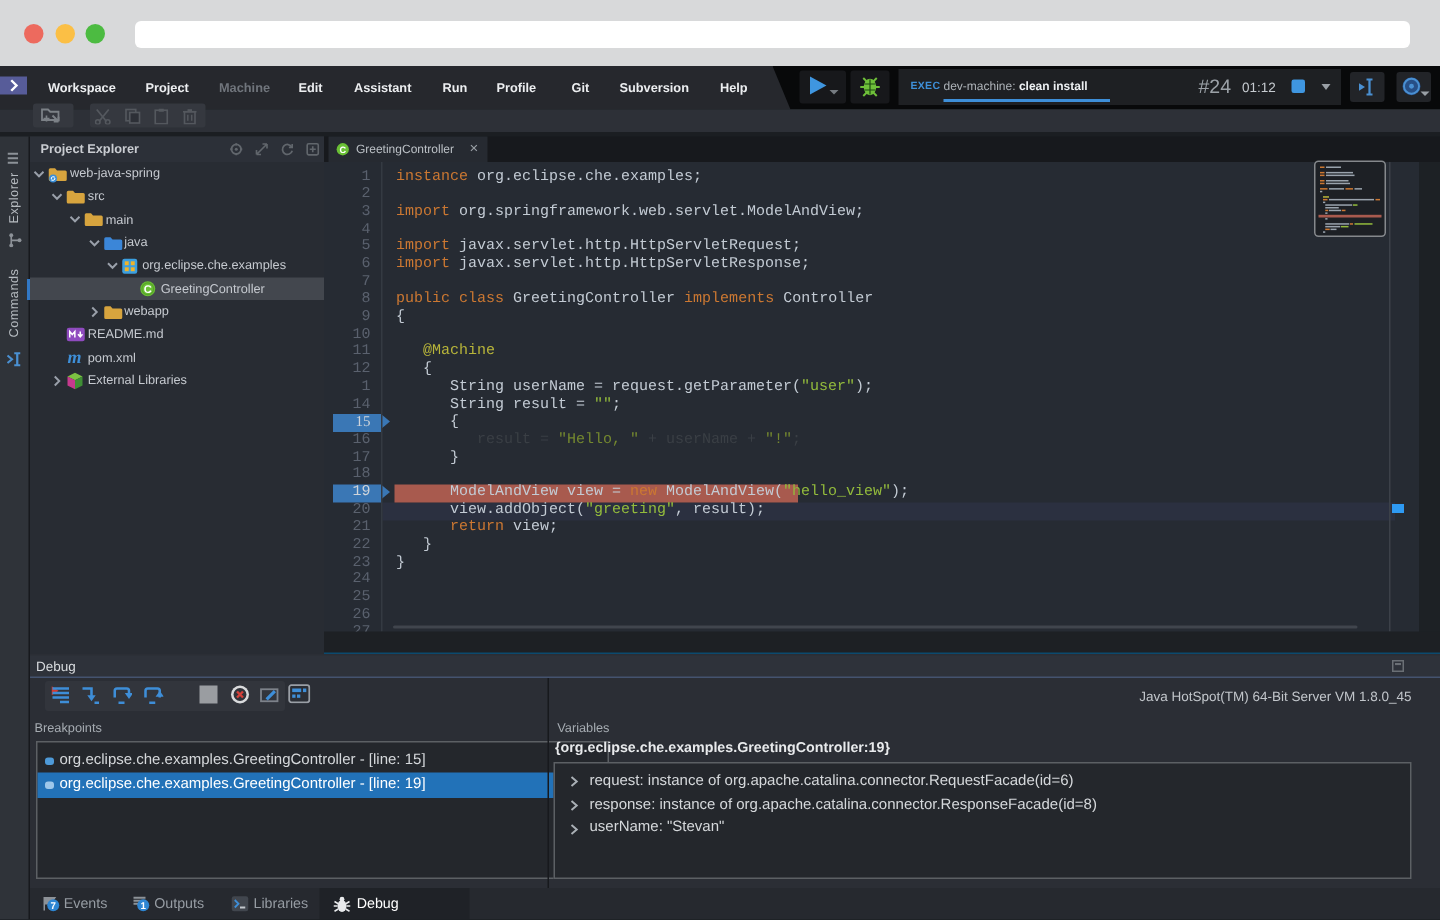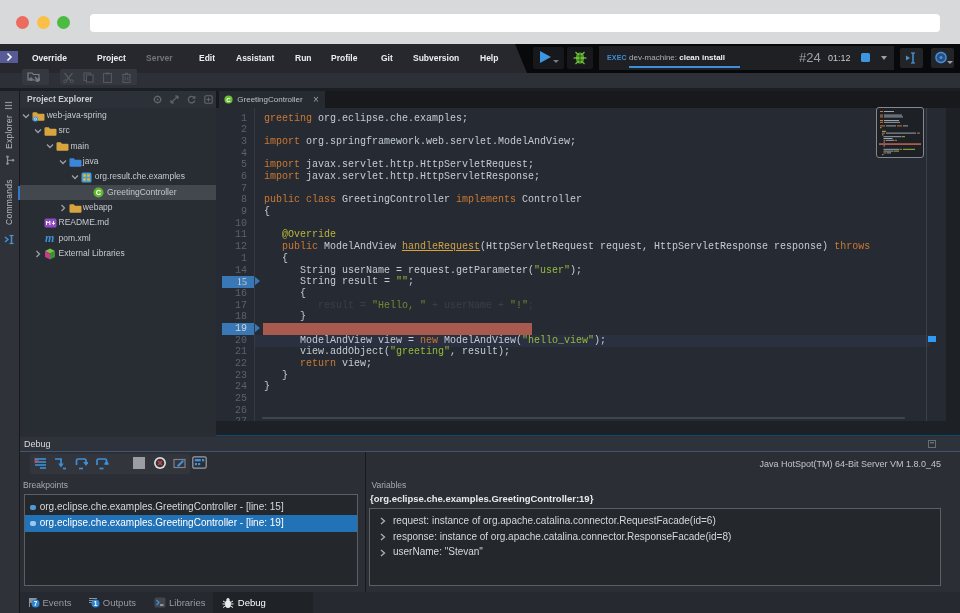--- a/index.html
+++ b/index.html
@@ -66,23 +66,23 @@
   .btab{position:absolute;top:0;height:21px;line-height:21px;font-size:9.5px;color:#969ca3;}
 </style></head>
 <body>
 <div id="chrome" class="abs">
   <div class="abs light" style="left:15.5px;background:#ed6a5e;"></div>
   <div class="abs light" style="left:36.5px;background:#fbbf45;"></div>
   <div class="abs light" style="left:57px;background:#4cbb41;"></div>
   <div id="urlbar" class="abs"></div>
 </div>
 <div id="menubar" class="abs">
-  <span class="abs mi" style="left:32px;">Override</span>
+  <span class="abs mi" style="left:32px;">Workspace</span>
   <span class="abs mi" style="left:97px;">Project</span>
-  <span class="abs mi" style="left:146px;color:#70757c;">Server</span>
+  <span class="abs mi" style="left:146px;color:#70757c;">Machine</span>
   <span class="abs mi" style="left:199px;">Edit</span>
   <span class="abs mi" style="left:236px;">Assistant</span>
   <span class="abs mi" style="left:295px;">Run</span>
   <span class="abs mi" style="left:331px;">Profile</span>
   <span class="abs mi" style="left:381px;">Git</span>
   <span class="abs mi" style="left:413px;">Subversion</span>
   <span class="abs mi" style="left:480px;">Help</span>
 </div>
 <div id="logo" class="abs"><svg width="18" height="12" viewBox="0 0 18 12">
       <path d="M7.5 2.5 L11 6 L7.5 9.5" fill="none" stroke="#fff" stroke-width="1.6"></path>
@@ -245,21 +245,21 @@
     <svg class="chev" style="left:50.8px;top:4.5px;" width="8" height="6">
         <path d="M1 1.5 L4 4.5 L7 1.5" fill="none" stroke="#9aa0aa" stroke-width="1.3"></path>
       </svg>
     <svg class="abs" style="left:61px;top:2.2px;" width="11" height="11" viewBox="0 0 11 11">
       <rect x="0.5" y="0.5" width="10" height="10" rx="1.5" fill="#3b9fe0"></rect>
       <rect x="2.2" y="2.2" width="2.6" height="2.6" fill="#f0b429"></rect>
       <rect x="6.2" y="2.2" width="2.6" height="2.6" fill="#f0b429"></rect>
       <rect x="2.2" y="6.2" width="2.6" height="2.6" fill="#f0b429"></rect>
       <rect x="6.2" y="6.2" width="2.6" height="2.6" fill="#f0b429"></rect>
     </svg>
-    <span class="abs" style="left:74.8px;">org.result.che.examples</span>
+    <span class="abs" style="left:74.8px;">org.eclipse.che.examples</span>
   </div>
   <div class="trow" style="top:93.75px;background:#43474e;">
     <svg class="abs" style="left:73.3px;top:2.2px;" width="11" height="11" viewBox="0 0 11 11">
       <circle cx="5.5" cy="5.5" r="5" fill="#6abf35"></circle>
       <circle cx="5.5" cy="5.5" r="3.9" fill="none" stroke="#57a527" stroke-width="0.8"></circle>
       <text x="5.5" y="8.2" text-anchor="middle" font-family="Liberation Sans" font-size="7.5" font-weight="bold" fill="#fff">C</text>
     </svg>
     <span class="abs" style="left:87.1px;">GreetingController</span>
   </div>
   <div class="trow" style="top:109.1px;">
@@ -337,32 +337,31 @@
       <div class="codeline">20</div>
       <div class="codeline">21</div>
       <div class="codeline">22</div>
       <div class="codeline">23</div>
       <div class="codeline">24</div>
       <div class="codeline">25</div>
       <div class="codeline">26</div>
       <div class="codeline">27</div>
     </div>
   <div id="code">
-      <div class="codeline"><span class="k">greeting</span> org.eclipse.che.examples;</div>
+      <div class="codeline"><span class="k">instance</span> org.eclipse.che.examples;</div>
 <div class="codeline">&nbsp;</div>
 <div class="codeline"><span class="k">import</span> org.springframework.web.servlet.ModelAndView;</div>
 <div class="codeline">&nbsp;</div>
 <div class="codeline"><span class="k">import</span> javax.servlet.http.HttpServletRequest;</div>
 <div class="codeline"><span class="k">import</span> javax.servlet.http.HttpServletResponse;</div>
 <div class="codeline">&nbsp;</div>
 <div class="codeline"><span class="k">public</span> <span class="k">class</span> GreetingController <span class="k">implements</span> Controller</div>
 <div class="codeline">{</div>
 <div class="codeline">&nbsp;</div>
-<div class="codeline">   <span class="an">@Override</span></div>
-<div class="codeline">   <span class="k">public</span> ModelAndView <span class="mn">handleRequest</span>(HttpServletRequest request, HttpServletResponse response) <span class="k">throws</span></div>
+<div class="codeline">   <span class="an">@Machine</span></div>
 <div class="codeline">   {</div>
 <div class="codeline">      String userName = request.getParameter(<span class="s">"user"</span>);</div>
 <div class="codeline">      String result = <span class="s">""</span>;</div>
 <div class="codeline">      {</div>
 <div class="codeline"><span style="color:#3a3f45;">         result = <span style="color:#74882f;">"Hello, "</span> + userName + <span style="color:#74882f;">"!"</span>;</span></div>
 <div class="codeline">      }</div>
 <div class="codeline">&nbsp;</div>
 <div class="codeline">      ModelAndView view = <span class="k">new</span> ModelAndView(<span class="s">"hello_view"</span>);</div>
 <div class="codeline">      view.addObject(<span class="s">"greeting"</span>, result);</div>
 <div class="codeline">      <span class="k">return</span> view;</div>
@@ -463,21 +462,21 @@
   </svg>
   <svg class="abs" style="left:172px;top:20px;" width="15" height="13" viewBox="0 0 15 13">
     <rect x="0.8" y="0.8" width="13.4" height="11.4" rx="1.5" fill="none" stroke="#9a9fa6" stroke-width="1.2"></rect>
     <rect x="2.8" y="3" width="6" height="2.4" fill="#3e8ed8"></rect>
     <rect x="10" y="3" width="2.2" height="2.4" fill="#3e8ed8"></rect>
     <rect x="2.8" y="7" width="2.2" height="2.2" fill="#3e8ed8"></rect>
     <rect x="6" y="7" width="2.2" height="2.2" fill="#3e8ed8"></rect>
   </svg>
   <span class="abs" style="right:19px;top:18px;height:20px;line-height:20px;font-size:9px;color:#c2c6cb;">Java HotSpot(TM) 64-Bit Server VM 1.8.0_45</span>
   <span class="dlabel" style="left:3px;top:44px;">Breakpoints</span>
-  <div class="dbox" style="left:3.7px;top:58px;width:332px;height:90px;">
+  <div class="dbox" style="left:3.7px;top:58px;width:332px;height:90px;padding-left:48px;">
     <div class="brow" style="top:4px;">
       <span class="abs" style="left:5px;top:6px;width:6.5px;height:4.5px;border-radius:2px;background:#4e9ad8;"></span>
       <span class="abs" style="left:15px;">org.eclipse.che.examples.GreetingController - [line: 15]</span>
     </div>
     <div class="brow" style="top:20.3px;background:#2272b8;color:#fff;">
       <span class="abs" style="left:5px;top:6px;width:6.5px;height:4.5px;border-radius:2px;background:#9dc7ea;"></span>
       <span class="abs" style="left:15px;">org.eclipse.che.examples.GreetingController - [line: 19]</span>
     </div>
   </div>
   <div class="abs" style="left:345px;top:16px;width:1px;height:140px;background:#17191d;"></div>

